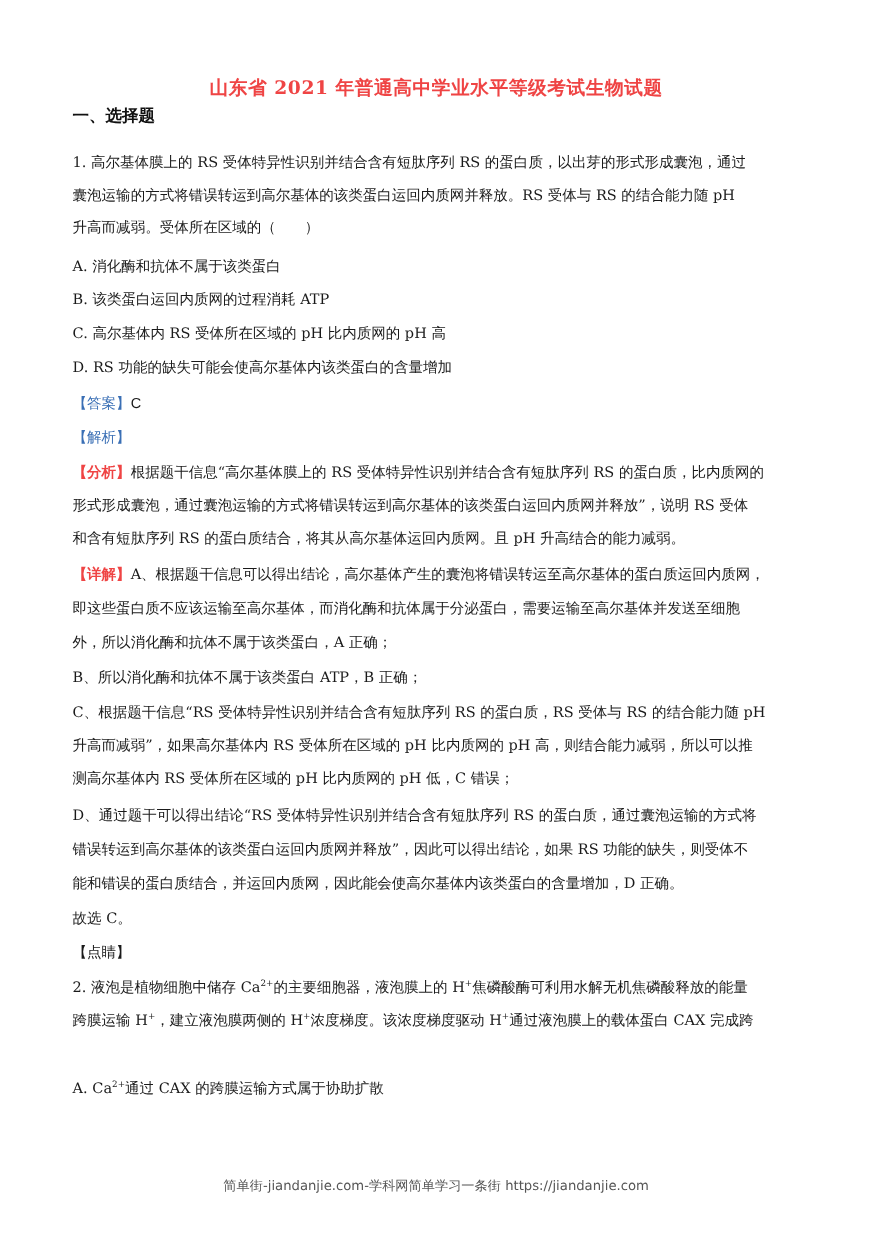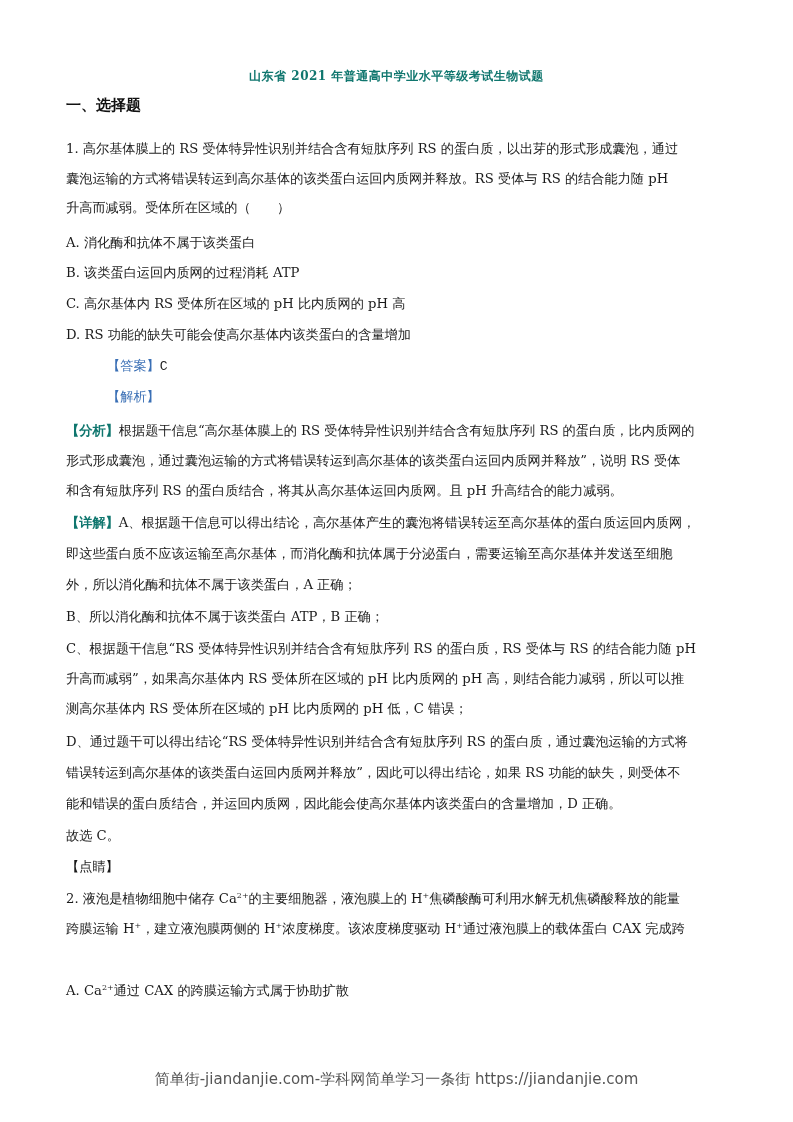--- a/index.html
+++ b/index.html
@@ -1,28 +1,28 @@
 <!DOCTYPE html>
 <html><head>
   <meta charset="utf-8">
   <style>
     html, body { margin: 0; padding: 0; background: #ffffff; }
     body { width: 793px; height: 1122px; position: relative; overflow: hidden;
            font-family: "DejaVu Serif", "Liberation Serif", serif; color: #1a1a1a; }
     .page { position: absolute; left: 0; top: 0; width: 793px; height: 1122px; }
     .title { position: absolute; left: 0; width: 793px; top: 68px; text-align: center;
-             font-size: 12px; font-weight: bold; letter-spacing: 0.5px; color: #0f766e; }
+             font-size: 17px; font-weight: bold; letter-spacing: 0.5px; color: #ef4444; }
     .section { position: absolute; left: 66px; top: 96px; font-size: 15px; font-weight: bold; color: #111; }
     .line { position: absolute; left: 66px; font-size: 13.2px; white-space: nowrap; color: #1a1a1a; line-height: 18px; }
-    .sans { font-family: Liberation Mono, monospace; margin-left: 41px; }
+    .sans { font-family: Liberation Sans, sans-serif; }
     .tag { color: #3a6fb5; }
-    .tag-black { color: #0f766e; }
+    .tag-black { color: #ef4444; }
     sup { font-size: 8px; vertical-align: super; line-height: 0; }
     .footer { position: absolute; left: 0; width: 793px; top: 1070px; text-align: center;
-              font-family: "DejaVu Sans", "Liberation Sans", sans-serif; font-size: 15px; color: #555; }
+              font-family: "DejaVu Sans", "Liberation Sans", sans-serif; font-size: 12px; color: #555; }
   </style>
 </head>
 <body>
 
 <div class="page">
   <div class="title">山东省 2021 年普通高中学业水平等级考试生物试题</div>
   <div class="section">一、选择题</div>
 
   <div class="line" style="top:140px">1. 高尔基体膜上的 RS 受体特异性识别并结合含有短肽序列 RS 的蛋白质，以出芽的形式形成囊泡，通过</div>
   <div class="line" style="top:170px">囊泡运输的方式将错误转运到高尔基体的该类蛋白运回内质网并释放。RS 受体与 RS 的结合能力随 pH</div>

